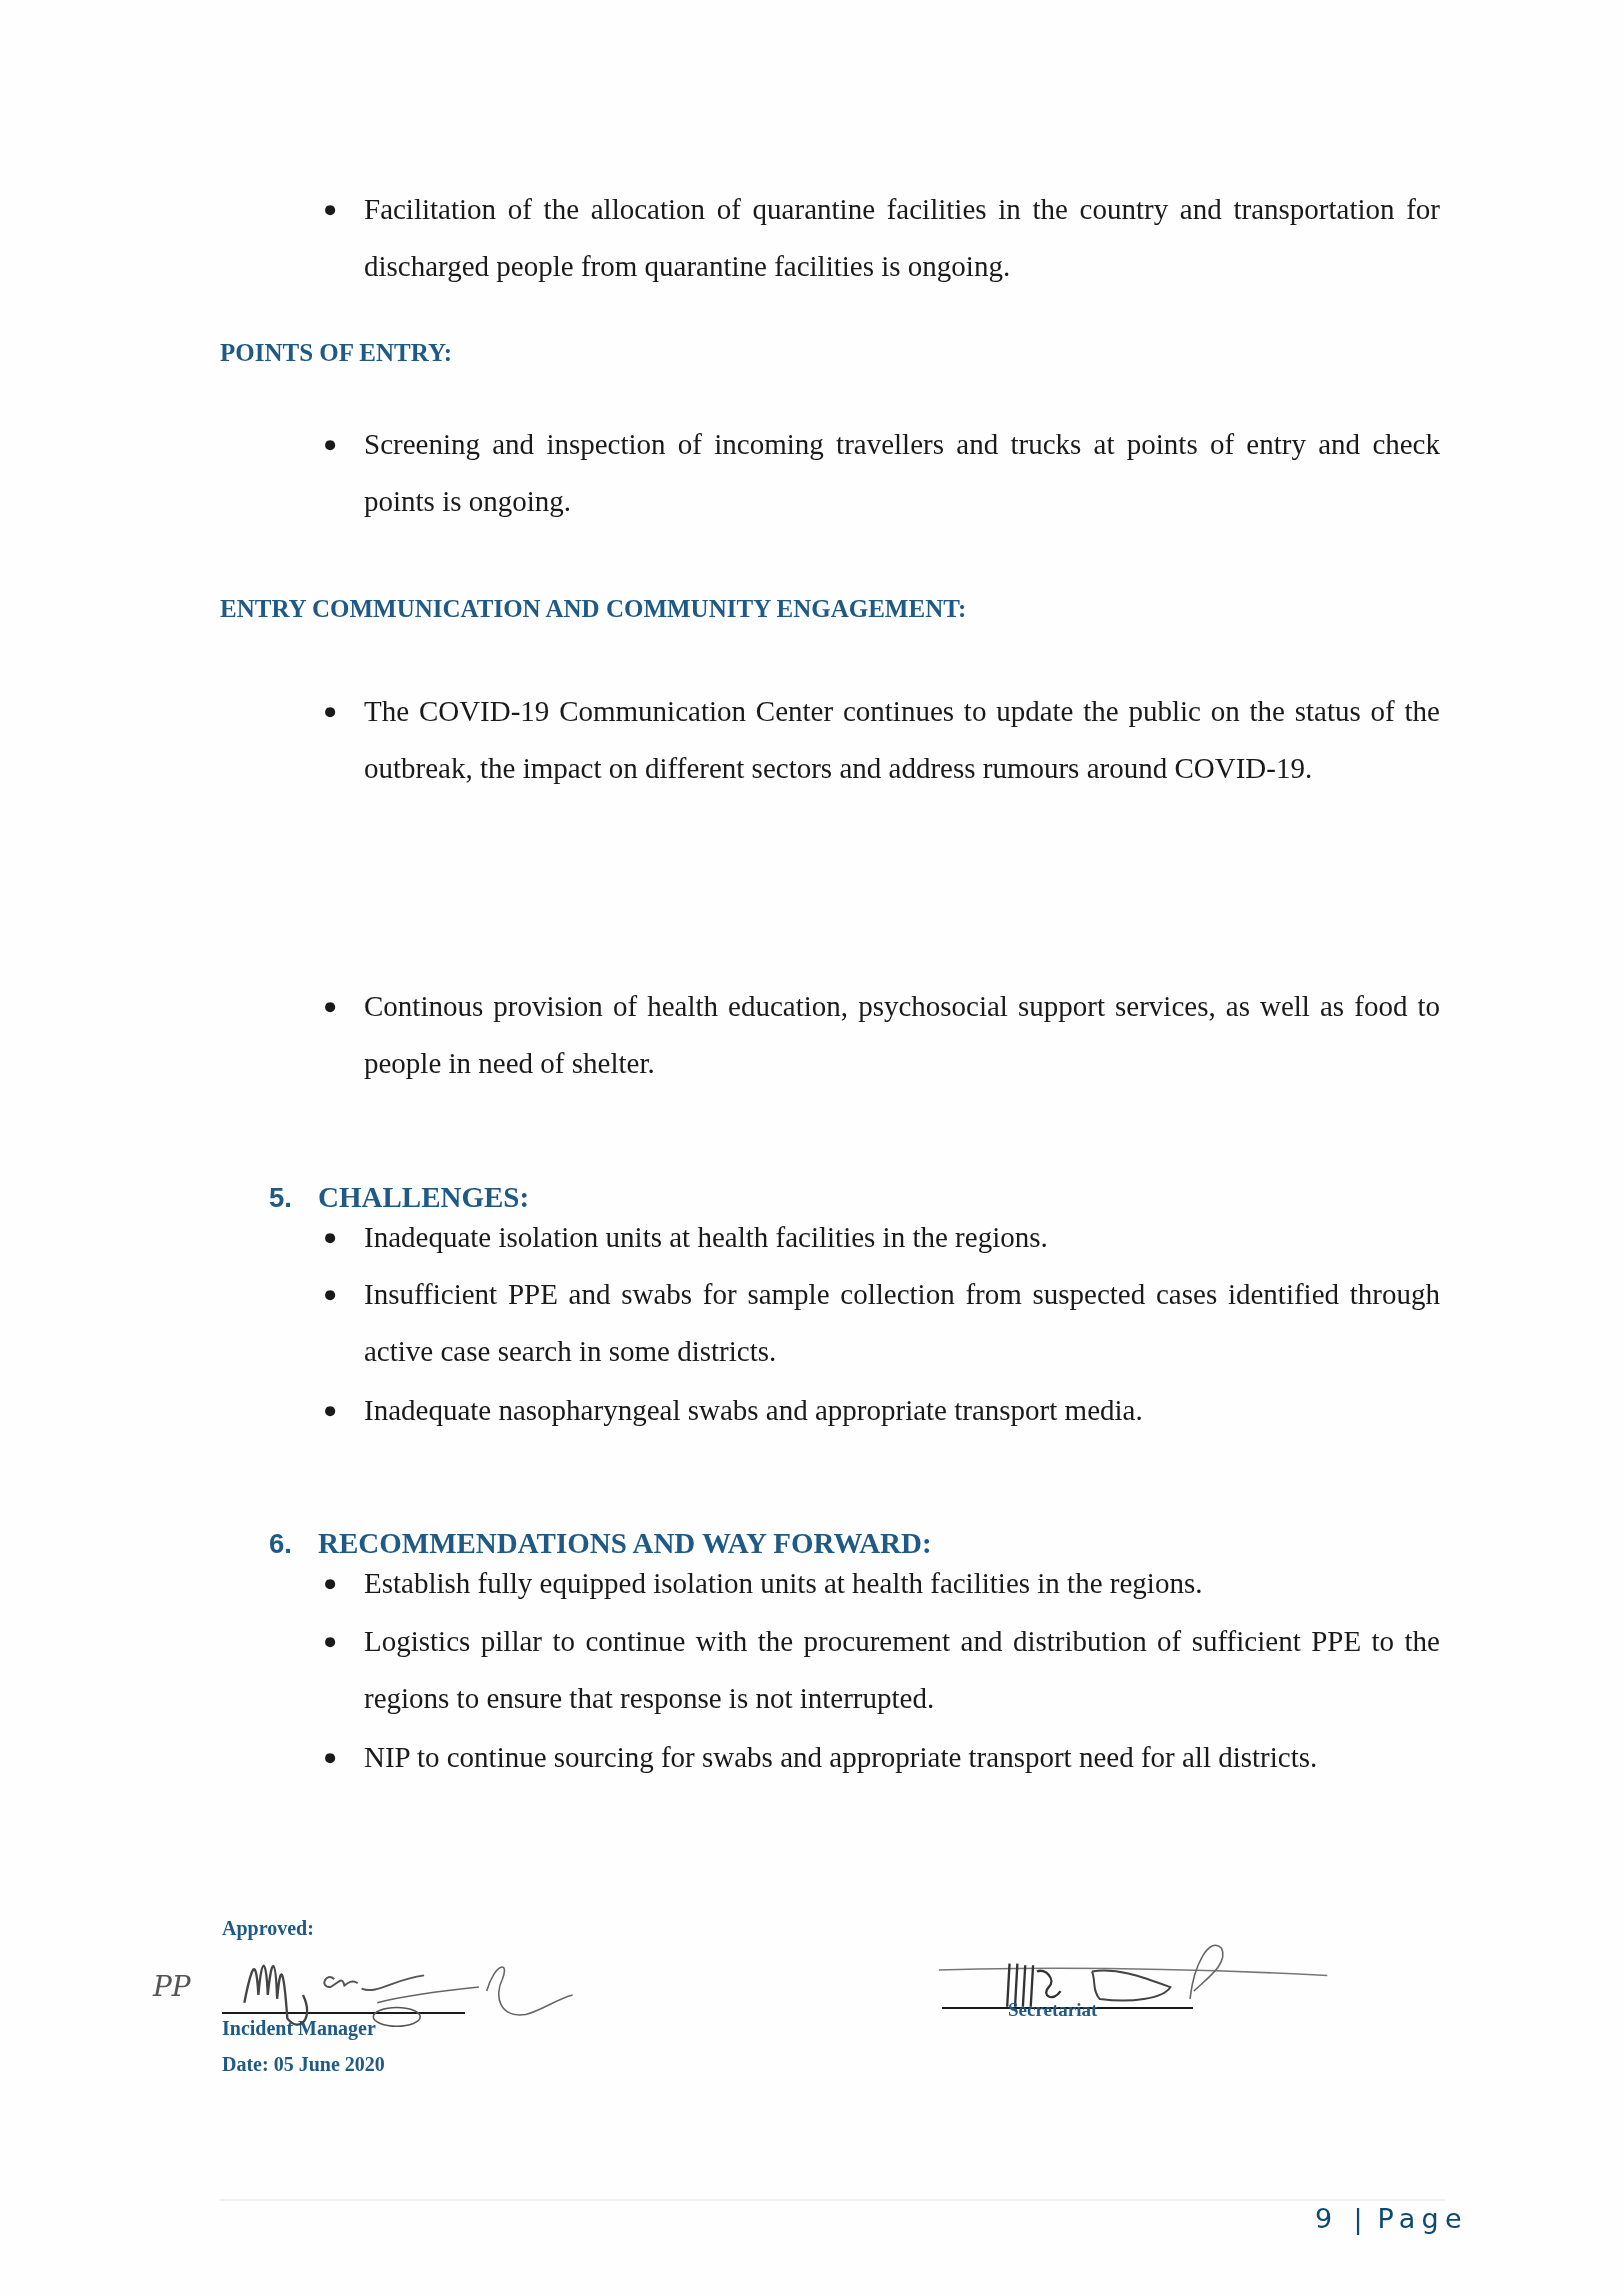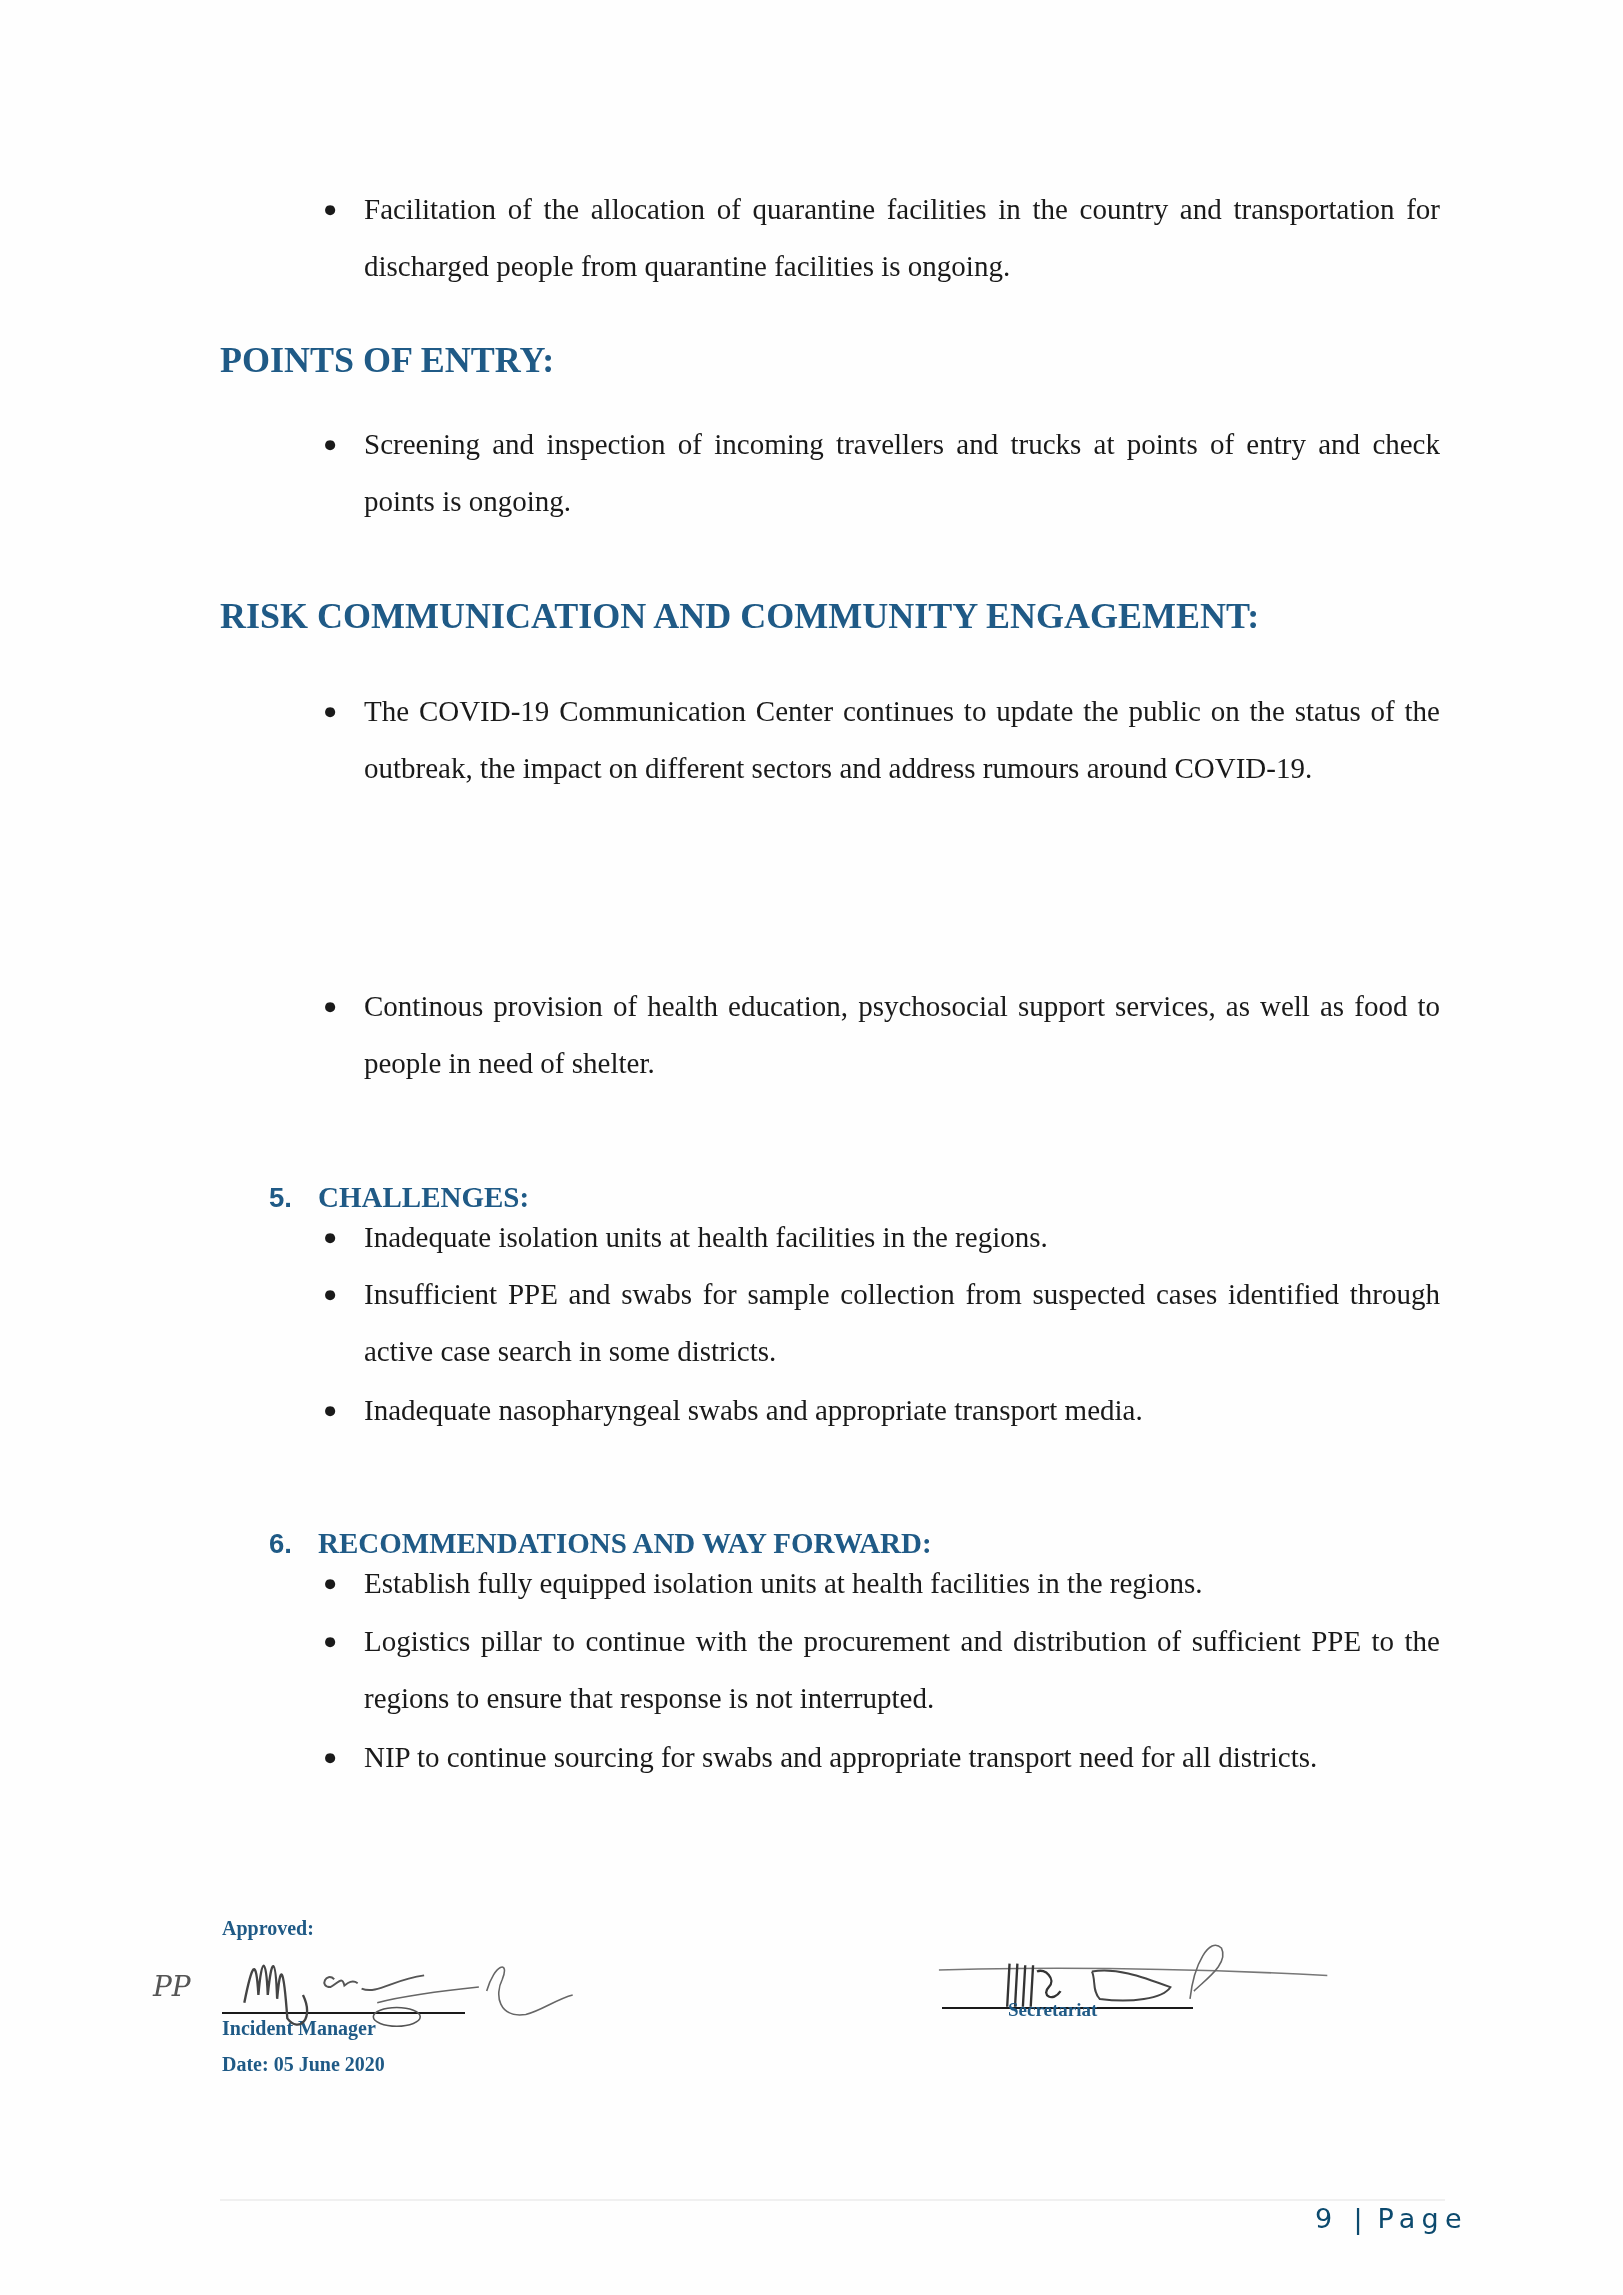--- a/index.html
+++ b/index.html
@@ -1,20 +1,20 @@
 <!DOCTYPE html>
 <html style="font-size:12.6px"><head>
 <meta charset="utf-8">
 <style>
   html, body { margin: 0; padding: 0; background: #ffffff; }
   body { width: 1623px; height: 2295px; position: relative; overflow: hidden;
          font-family: "Liberation Serif", "DejaVu Serif", serif; color: #1a1a1a; }
   .page { position: absolute; left: 0; top: 0; width: 1623px; height: 2295px; background: #fefefe; }
 
-  .heading { position: absolute; left: 220px; font-weight: bold; font-size: 36px;
+  .heading { position: absolute; left: 220px; font-weight: bold; font-size: 25px;
              color: #1f5a86; letter-spacing: 0px; white-space: nowrap; }
   .num-heading { position: absolute; left: 269px; font-weight: bold; font-size: 29px;
                  color: #1f5a86; white-space: nowrap; margin-top: 24px; }
   .num-heading .num { display: inline-block; width: 49px; font-family: "Liberation Sans", sans-serif; font-size: 27.5px; }
 
   .bullet { position: absolute; width: 1076px; font-size: 29px; line-height: 57px; text-align: justify; }
   .bullet .dot { position: absolute; left: -41px; top: 0; font-size: 23.6px; line-height: 57px; }
   .bullet.b1 { left: 364px; }
   .bullet.b2 { left: 364px; width: 1076px; }
   .bullet .txt { display: block; }
@@ -40,21 +40,21 @@
     <span class="dot">●</span>
     <span class="txt">Facilitation of the allocation of quarantine facilities in the country and transportation for discharged people from quarantine facilities is ongoing.</span>
   </div>
 
   <div class="heading" style="top:339px;">POINTS OF ENTRY:</div>
   <div class="bullet b1 justify-last" style="top:416px;">
     <span class="dot">●</span>
     <span class="txt">Screening and inspection of incoming travellers and trucks at points of entry and check points is ongoing.</span>
   </div>
 
-  <div class="heading" style="top:595px;">RISK COMMUNICATION AND COMMUNITY ENGAGEMENT:</div>
+  <div class="heading" style="top:595px;">ENTRY COMMUNICATION AND COMMUNITY ENGAGEMENT:</div>
   <div class="bullet b1 justify-last" style="top:683px;">
     <span class="dot">●</span>
     <span class="txt">The COVID-19 Communication Center continues to update the public on the status of the outbreak, the impact on different sectors and address rumours around COVID-19.</span>
   </div>
 
   <div class="bullet b1 justify-last" style="top:978px;">
     <span class="dot">●</span>
     <span class="txt">Continous provision of health education, psychosocial support services, as well as food to people in need of shelter.</span>
   </div>
 

